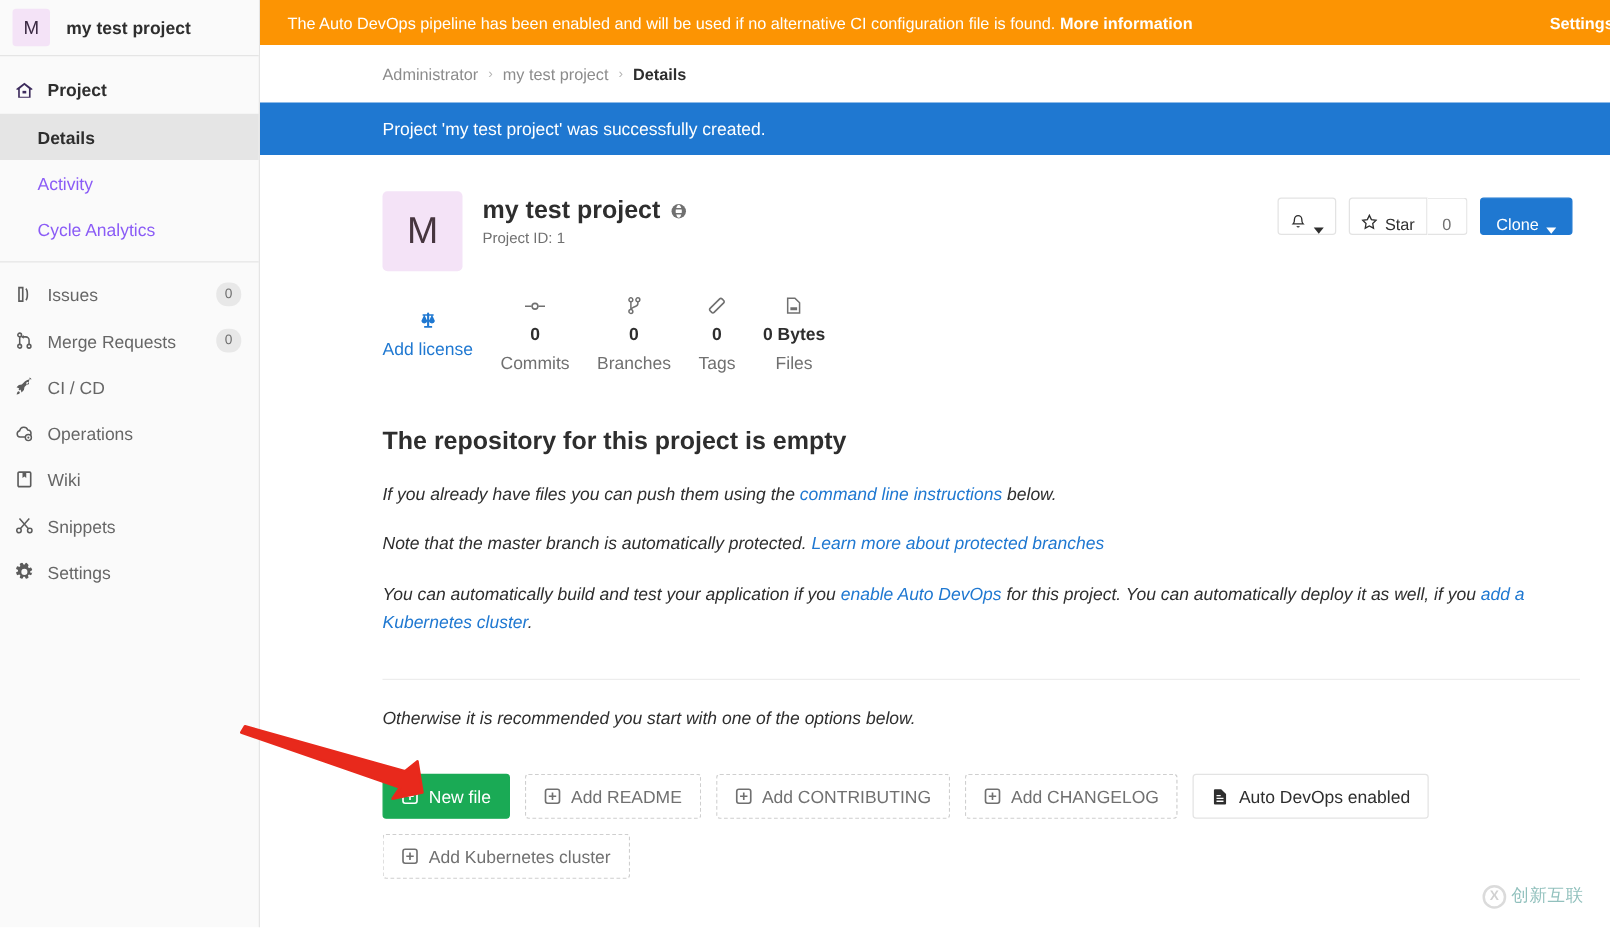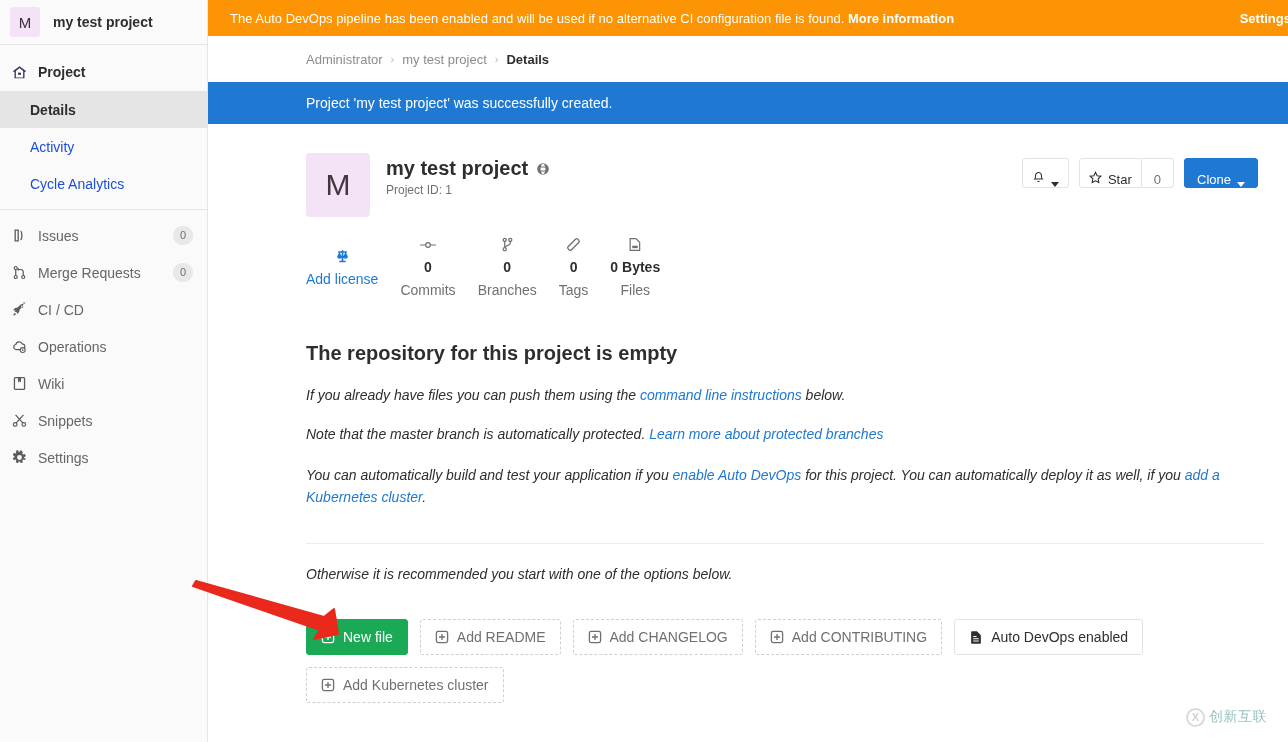--- a/index.html
+++ b/index.html
@@ -61,21 +61,21 @@
   .sb-label { flex: 1 1 auto; white-space: nowrap; }
   .sb-badge {
     background: #e8e8e8; color: #707070;
     font-size: 11px; line-height: 1;
     padding: 4px 7px; border-radius: 9px;
   }
   .sb-sub {
     display: flex; align-items: center;
     height: 37px;
     padding-left: 30px;
-    font-size: 14px; color: #1d4ed8;
+    font-size: 14px; color: #8b5cf6;
     cursor: pointer;
   }
   .sb-sub.active {
     background: #e5e5e5; color: #2e2e2e; font-weight: 600;
   }
   .sb-divider { height: 1px; background: #e5e5e5; margin: 7px 0; }
 
   
   .main { flex: 1 1 auto; position: relative; height: 742px; background: #fff; overflow: hidden; }
 
@@ -491,31 +491,31 @@
           <span>Add README</span>
         </button>
 
         <button class="dbtn">
           <span class="bico">
             <svg width="14" height="14" viewBox="0 0 16 16">
                 <rect x="1.6" y="1.6" width="12.8" height="12.8" rx="2" fill="none" stroke="#707070" stroke-width="1.5"></rect>
                 <path stroke="#707070" stroke-width="1.5" d="M8 4.6v6.8M4.6 8h6.8"></path>
               </svg>
           </span>
-          <span>Add CHANGELOG</span>
+          <span>Add CONTRIBUTING</span>
         </button>
 
         <button class="dbtn">
           <span class="bico">
             <svg width="14" height="14" viewBox="0 0 16 16">
                 <rect x="1.6" y="1.6" width="12.8" height="12.8" rx="2" fill="none" stroke="#707070" stroke-width="1.5"></rect>
                 <path stroke="#707070" stroke-width="1.5" d="M8 4.6v6.8M4.6 8h6.8"></path>
               </svg>
           </span>
-          <span>Add CONTRIBUTING</span>
+          <span>Add CHANGELOG</span>
         </button>
 
         <button class="dbtn solid">
           <span class="bico">
             <svg width="14" height="15" viewBox="0 0 15 16">
                 <path fill="#2e2e2e" d="M8.5 1.4H3.2a.9.9 0 0 0-.9.9v11.4a.9.9 0 0 0 .9.9h8.6a.9.9 0 0 0 .9-.9V5.6L8.5 1.4zm-4 9.8h6v1.1h-6zm0-2.4h6v1.1h-6zm0-2.4h3.6v1.1H4.5z"></path>
               </svg>
           </span>
           <span>Auto DevOps enabled</span>
         </button>

